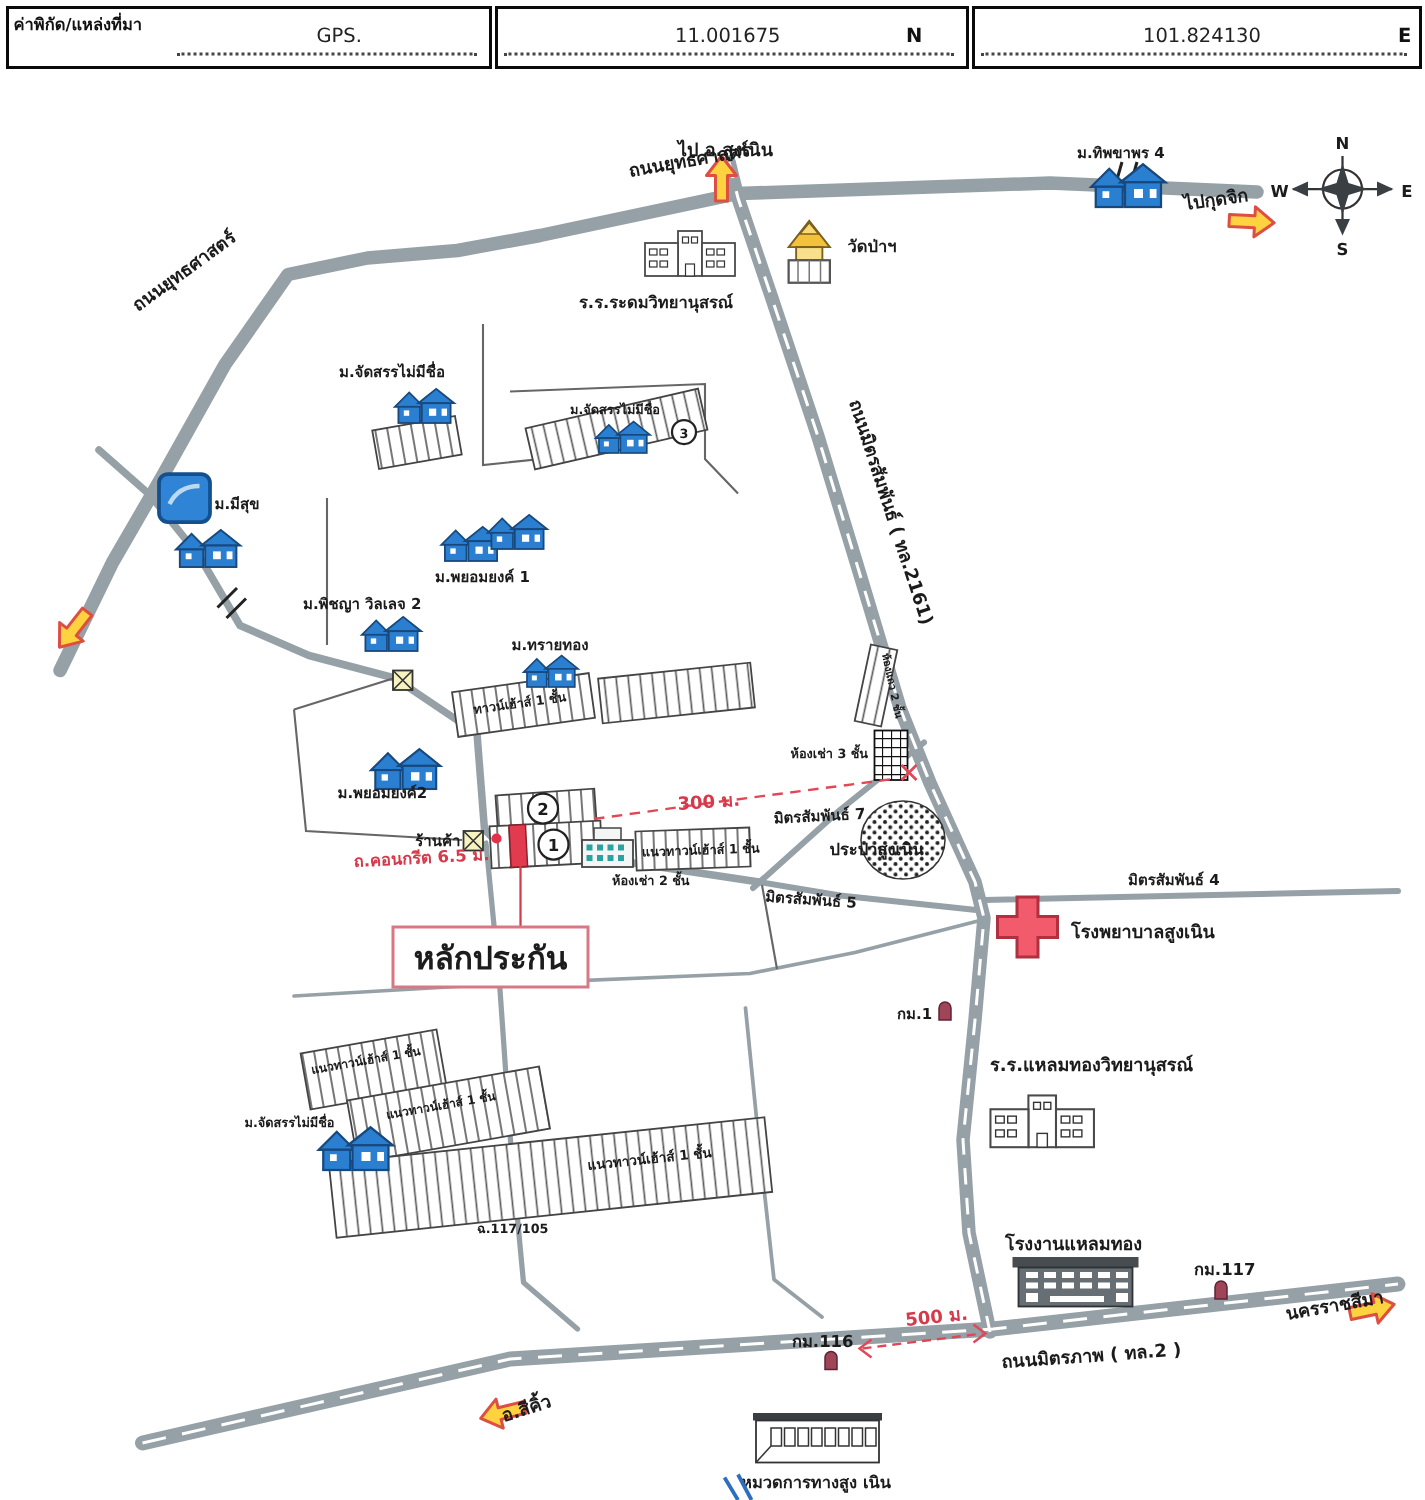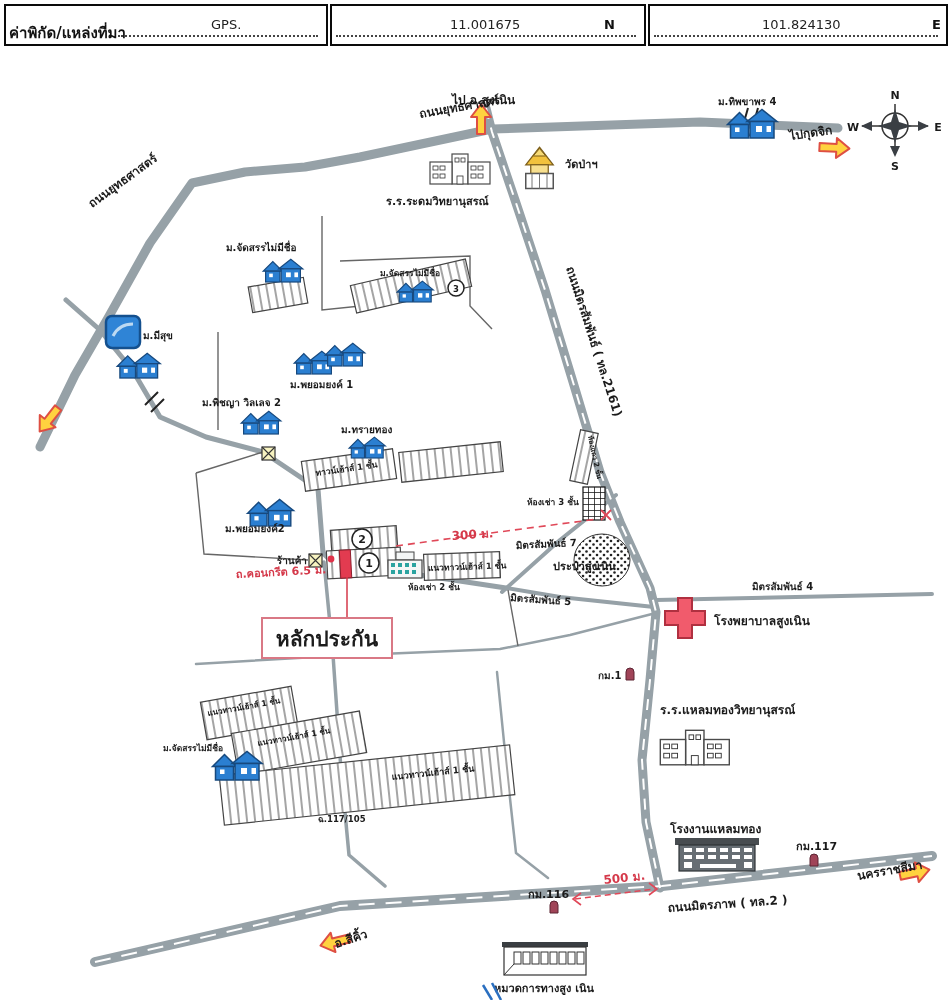--- a/index.html
+++ b/index.html
@@ -1,18 +1,18 @@
 <!DOCTYPE html>
 <html><head>
 <meta charset="utf-8">
 <style>
   html,body{margin:0;padding:0;background:#fff;}
   body{width:950px;height:1000px;position:relative;font-family:"DejaVu Sans",sans-serif;overflow:hidden;}
   .hdr-box{position:absolute;top:4px;height:38px;border:2px solid #0a0a0a;background:#fff;}
-  .hdr-title{position:absolute;left:3px;top:15px;font-size:15px;font-weight:700;color:#111;}
+  .hdr-title{position:absolute;left:3px;top:1px;font-size:11px;font-weight:700;color:#111;}
   .hdr-val{position:absolute;top:11px;font-size:13px;color:#222;}
   .hdr-dir{position:absolute;top:11px;font-size:13px;font-weight:700;color:#111;}
   .dotline{position:absolute;bottom:7px;border-bottom:2px dotted #444;height:0;}
   svg text{font-family:"DejaVu Sans",sans-serif;}
   .lb{font-size:10px;font-weight:700;fill:#1b1b1b;}
   .lb9{font-size:8.5px;font-weight:700;fill:#1b1b1b;}
   .lb11{font-size:11px;font-weight:700;fill:#1b1b1b;}
   .lb12{font-size:12px;font-weight:700;fill:#1b1b1b;}
   .redtx{fill:#d5394a;font-weight:700;}
 </style>

